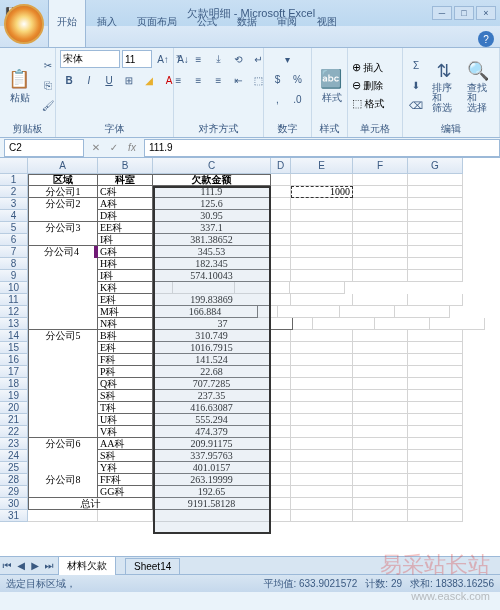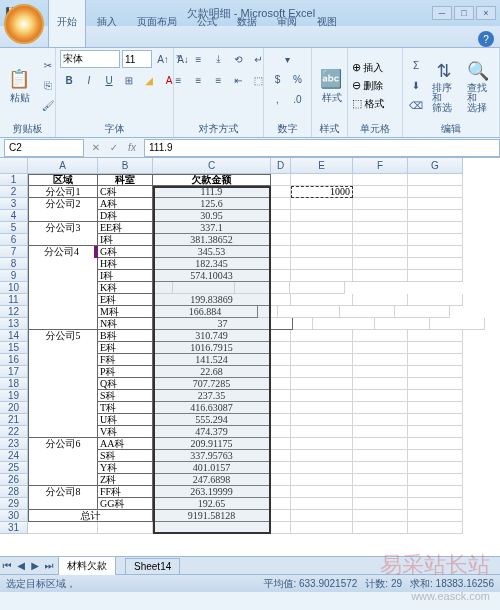--- a/index.html
+++ b/index.html
@@ -474,30 +474,20 @@
         <div class="rowhead">25</div>
         <div class="cell tbl-left" style="width:70px;border-right:1px solid #666;border-bottom:none"></div>
         <div class="cell tbl" style="width:55px">Y科</div>
         <div class="cell tbl center" style="width:118px">401.0157</div>
         <div class="cell" style="width:20px"></div>
         <div class="cell" style="width:62px;justify-content:flex-end"></div>
         <div class="cell" style="width:55px"></div>
         <div class="cell" style="width:55px"></div>
       </div>
       <div style="display:flex">
-        <div class="rowhead">26</div>
-        <div class="cell tbl-left" style="width:70px;border-right:1px solid #666;border-bottom:1px solid #666"></div>
-        <div class="cell tbl" style="width:55px">Z科</div>
-        <div class="cell tbl center" style="width:118px">247.6898</div>
-        <div class="cell" style="width:20px"></div>
-        <div class="cell" style="width:62px;justify-content:flex-end"></div>
-        <div class="cell" style="width:55px"></div>
-        <div class="cell" style="width:55px"></div>
-      </div>
-      <div style="display:flex">
         <div class="rowhead">28</div>
         <div class="cell tbl-left center" style="width:70px;border-right:1px solid #666;border-bottom:none">分公司8</div>
         <div class="cell tbl" style="width:55px">FF科</div>
         <div class="cell tbl center" style="width:118px">263.19999</div>
         <div class="cell" style="width:20px"></div>
         <div class="cell" style="width:62px;justify-content:flex-end"></div>
         <div class="cell" style="width:55px"></div>
         <div class="cell" style="width:55px"></div>
       </div>
       <div style="display:flex">

